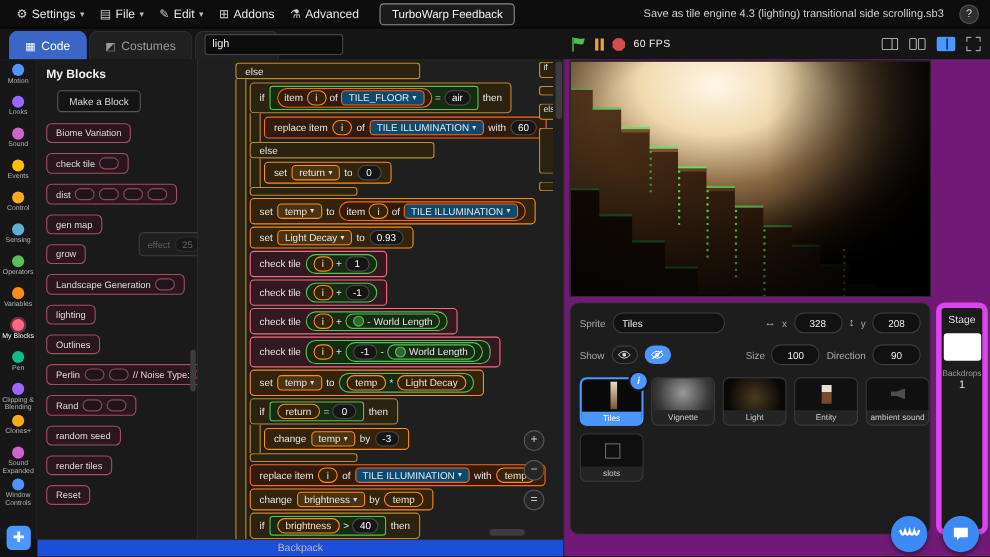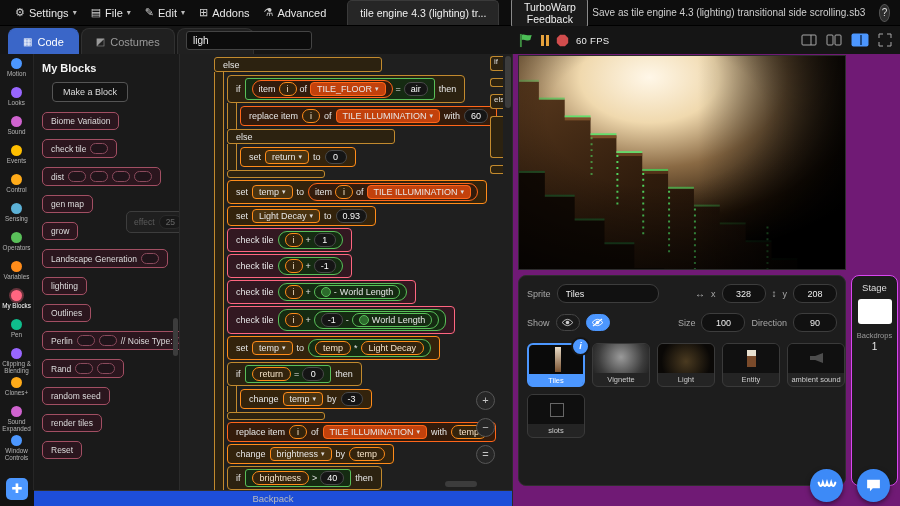--- a/index.html
+++ b/index.html
@@ -72,21 +72,21 @@
   .cstrip{background:#2c2210;border:1px solid #c28a2e;border-radius:3px;margin:1px 0;display:flex;align-items:center;
     font-size:9px;color:#e6e6e6;}
   .cstrip.else{width:150px;height:13px;padding:0 8px;}
   .cstrip.end{width:96px;height:6px;}
   .tkt{white-space:nowrap;}
   .tkvar{background:#33230c;border:1px solid #ff8c1a;border-radius:10px;padding:1px 7px;color:#f4e2c8;}
   .tknum{background:#151515;border:1px solid #4a4a4a;border-radius:10px;padding:1px 6px;color:#fafafa;min-width:8px;text-align:center;}
   .tkdd{display:inline-flex;align-items:center;gap:3px;border:1px solid;border-radius:4px;padding:1px 6px;}
   .tkdd .caret{font-size:7px;color:#ddd;}
   .tkdd.cat-vars{background:#4a3310;border-color:#ff8c1a;}
-  .tkdd.cat-list{background:#c2410c;border-color:#ff661a;text-align:right;}
+  .tkdd.cat-list{background:#0c4a6e;border-color:#ff661a;text-align:right;}
   .tkgrp{display:inline-flex;align-items:center;gap:3px;padding:1px 6px;border:1px solid;border-radius:9px;}
   .tkgrp.cat-op{border-color:#59c059;background:#152b12;}
   .tkgrp.cat-bool{border-color:#59c059;background:#152b12;border-radius:3px;}
   .tkgrp.cat-list{border-color:#ff661a;background:#331b0b;border-radius:9px;}
   .tkdot{width:8px;height:8px;border-radius:50%;background:#2c6b2c;border:1px solid #59c059;}
   .tkhole{width:16px;height:9px;border-radius:6px;background:#20141a;border:1px solid #8a4a5c;}
   #side-frags{position:absolute;right:9px;top:2px;width:13px;display:flex;flex-direction:column;gap:7px;overflow:hidden;}
   .frag{border:1px solid #c28a2e;background:#2c2210;border-radius:3px 0 0 3px;border-right:none;
     font-size:8px;color:#ddd;padding-left:3px;overflow:hidden;}
   .frag.f0{height:13px;} .frag.f1{height:7px;} .frag.f2{height:13px;} .frag.f3{height:40px;} .frag.f4{height:7px;}
@@ -129,21 +129,21 @@
   .th-vignette{background:radial-gradient(circle at 50% 45%,#9a9a9a 0%,#3c3c3c 70%,#232323 100%);}
   .th-light{background:radial-gradient(circle at 50% 60%,#4a3a20 0%,#0a0806 75%);}
   .th-entity{background:#101010;position:relative;}
   .th-entity::after{content:"";position:absolute;left:24px;top:6px;width:9px;height:17px;
     background:linear-gradient(#e8e0d0 0 6px,#7a4a2a 6px 100%);}
   .th-ambient{background:#101010;position:relative;}
   .th-ambient::after{content:"";position:absolute;left:22px;top:9px;width:13px;height:10px;background:#4d4d4d;
     clip-path:polygon(0 30%,40% 30%,100% 0,100% 100%,40% 70%,0 70%);}
   .th-slots{background:#0f0f0f;position:relative;}
   .th-slots::after{content:"";position:absolute;left:22px;top:8px;width:12px;height:12px;border:1px solid #666;}
-  .stage-sel{position:absolute;left:338px;top:221px;width:47px;height:211px;background:#1c1c1c;border:1px solid #d946ef;
+  .stage-sel{position:absolute;left:338px;top:221px;width:47px;height:211px;background:#1c1c1c;border:5px solid #d946ef;
     border-radius:8px;box-sizing:border-box;text-align:center;padding-top:6px;}
   .stage-sel-title{font-size:9.5px;color:#ddd;margin-bottom:6px;}
   .backdrop-thumb{width:34px;height:25px;background:#fff;border-radius:3px;margin:0 auto;}
   .backdrops-label{font-size:7.5px;color:#9a9a9a;margin-top:7px;}
   .backdrops-count{font-size:10px;color:#e8e8e8;margin-top:1px;}
   
   .fab{position:absolute;width:33px;height:33px;border-radius:50%;border:none;background:#3d8af7;
     display:flex;align-items:center;justify-content:center;box-shadow:0 2px 5px rgba(0,0,0,.5);padding:0;}
   .fab.mascot{right:57px;bottom:4px;}
   .fab.chat{right:10px;bottom:4px;}
@@ -170,21 +170,20 @@
       </div>
       <div class="menu-item">
         <span class="mi-glyph">⊞</span>
         <span>Addons</span>
       </div>
       <div class="menu-item">
         <span class="mi-glyph">⚗</span>
         <span>Advanced</span>
       </div>
     </div>
-  <div class="doc-tab">tile engine 4.3 (lighting) tr...</div>
   <button class="feedback-btn">TurboWarp Feedback</button>
   <div class="save-hint">Save as tile engine 4.3 (lighting) transitional side scrolling.sb3</div>
   <div class="help-btn">?</div>
 </div>
 
 <div class="tabbar">
   <div class="tabs" id="tabs">
       <div class="tab active">
         <span class="tab-glyph">▦</span>
         <span>Code</span>

